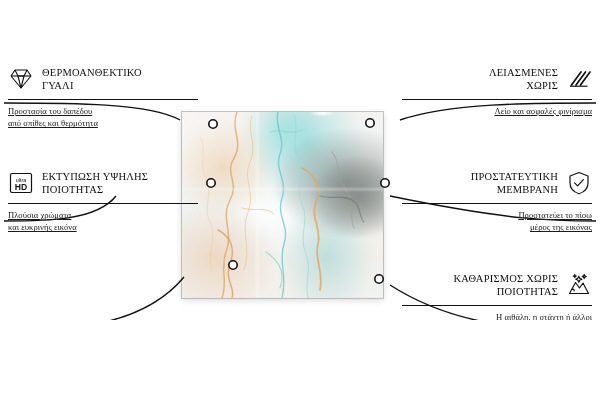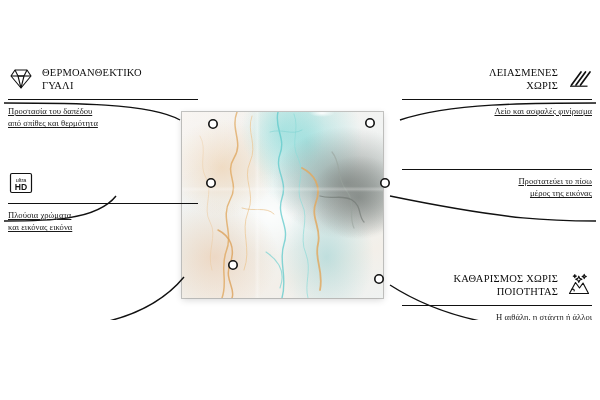--- a/index.html
+++ b/index.html
@@ -137,24 +137,26 @@
 από σπίθες και θερμότητα</div>
   </div>
 
   <div class="feature left" style="top:166px">
     <div class="f-head">
       <svg class="icon" viewBox="0 0 26 26">
         <rect x="2.5" y="3.5" width="21" height="19" rx="1.5" fill="none" stroke="#111" stroke-width="1.2"></rect>
         <text x="13" y="11.6" text-anchor="middle" font-family="Liberation Sans, sans-serif" font-size="5.4" fill="#111">ultra</text>
         <text x="13" y="19.6" text-anchor="middle" font-family="Liberation Sans, sans-serif" font-size="8.6" font-weight="bold" fill="#111">HD</text>
       </svg>
+      <div class="f-title">ΕΚΤΥΠΩΣΗ ΥΨΗΛΗΣ
+ΠΟΙΟΤΗΤΑΣ</div>
     </div>
     <div class="rule"></div>
     <div class="f-desc">Πλούσια χρώματα
-και εικόνας εικόνα</div>
+και ευκρινής εικόνα</div>
   </div>
 
 
   <div class="feature right" style="top:62px">
     <div class="f-head">
       <svg class="icon" viewBox="0 0 26 26">
         <g stroke="#111" stroke-width="1.7" stroke-linecap="round">
           <path d="M5.5 19 L15 6"></path>
             <path d="M10 19 L19.5 6"></path>
             <path d="M14.5 19 L24 6"></path>
@@ -162,20 +164,28 @@
         <path d="M4 20.2 L21.5 20.2" stroke="#111" stroke-width="1.2"></path>
       </svg>
       <div class="f-title">ΛΕΙΑΣΜΕΝΕΣ
 ΧΩΡΙΣ</div>
     </div>
     <div class="rule"></div>
     <div class="f-desc">Λείο και ασφαλές φινίρισμα</div>
   </div>
 
   <div class="feature right" style="top:166px">
+    <div class="f-head">
+      <svg class="icon" viewBox="0 0 26 26">
+        <path d="M13 2.5 L22 6 V13 C22 18.4, 17.8 22.2, 13 23.8 C8.2 22.2, 4 18.4, 4 13 V6 Z" fill="none" stroke="#111" stroke-width="1.2" stroke-linejoin="round"></path>
+        <path d="M8.6 12.8 L11.6 15.8 L17.4 9.6" fill="none" stroke="#111" stroke-width="1.2" stroke-linecap="round" stroke-linejoin="round"></path>
+      </svg>
+      <div class="f-title">ΠΡΟΣΤΑΤΕΥΤΙΚΗ
+ΜΕΜΒΡΑΝΗ</div>
+    </div>
     <div class="rule"></div>
     <div class="f-desc">Προστατεύει το πίσω
 μέρος της εικόνας</div>
   </div>
 
   <div class="feature right" style="top:268px">
     <div class="f-head">
       <svg class="icon" viewBox="0 0 26 26">
         <g fill="none" stroke="#111" stroke-width="1.15" stroke-linejoin="round" stroke-linecap="round">
           <path d="M3.5 21.5 L9.5 10.5 L13.5 16 L17 11 L22.5 21.5 Z"></path>

